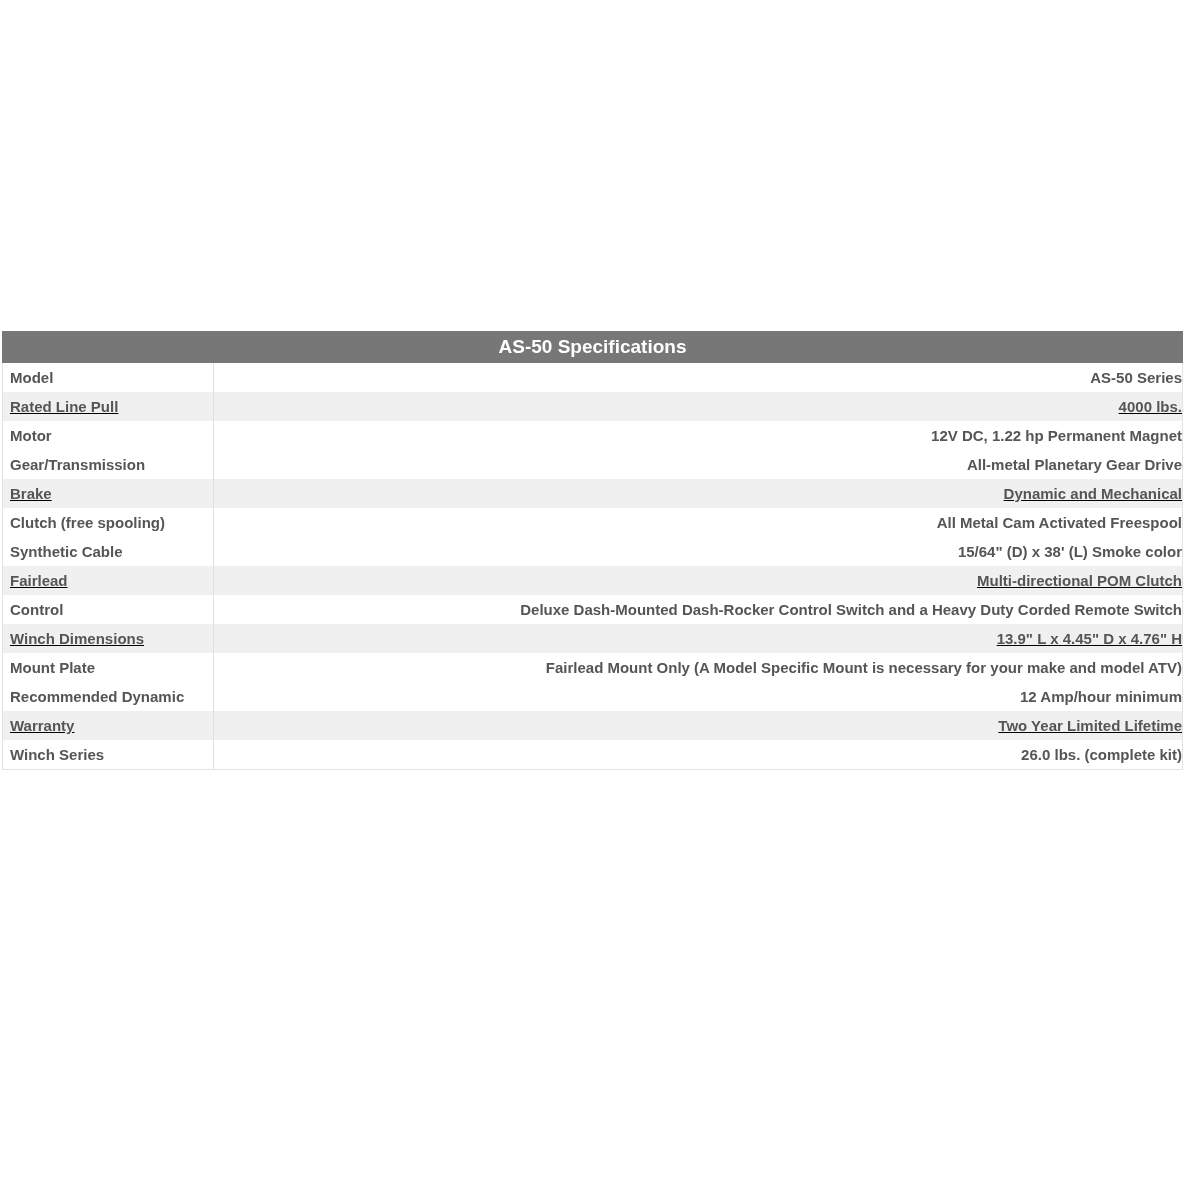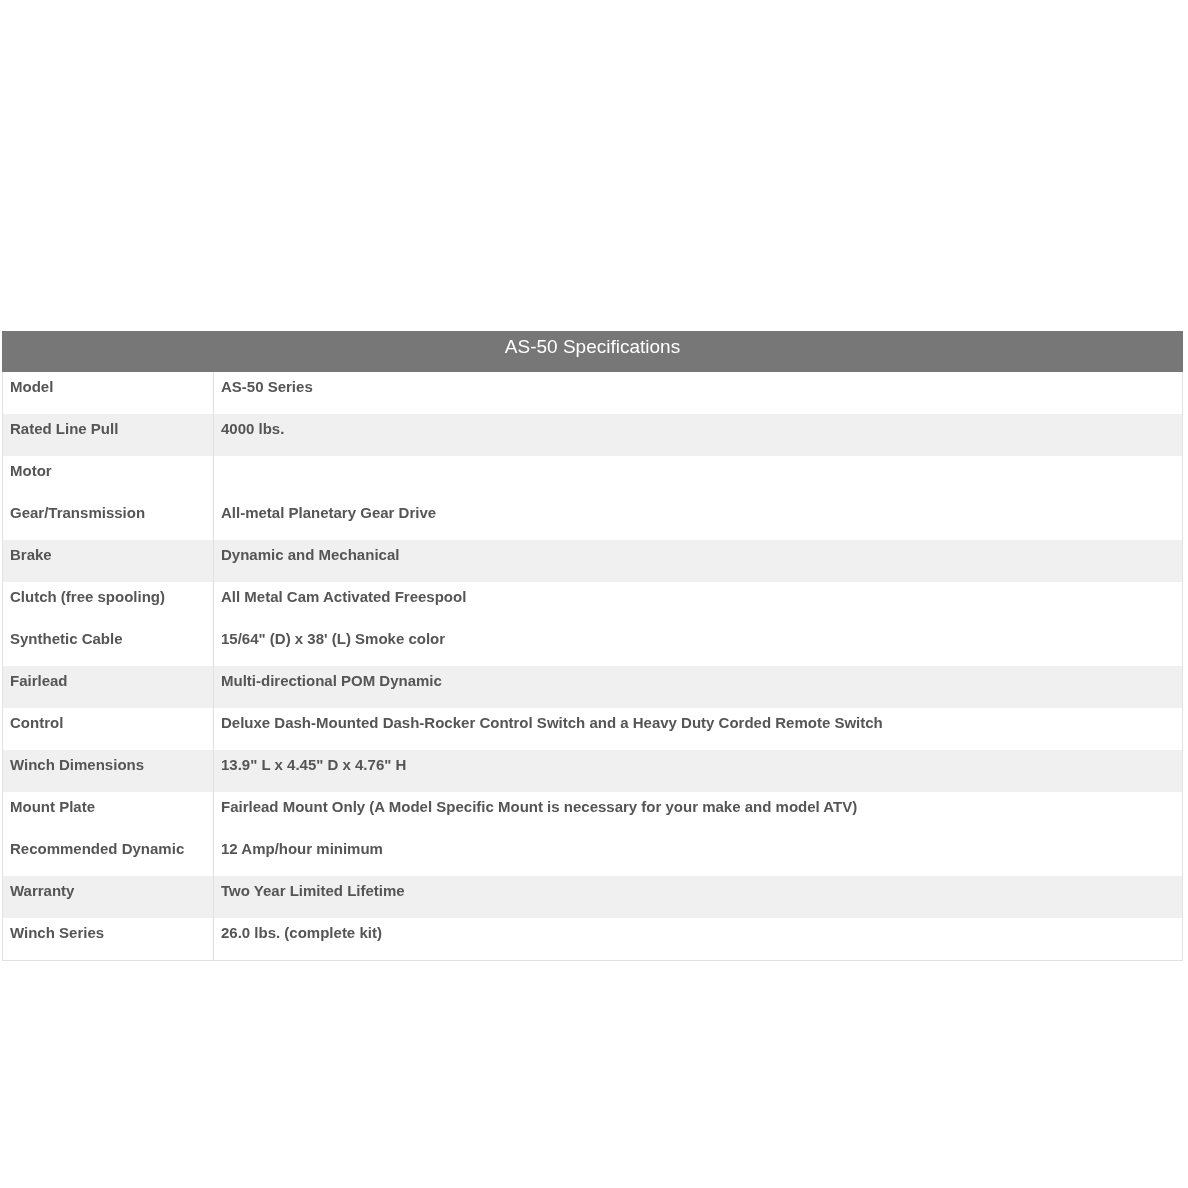--- a/index.html
+++ b/index.html
@@ -20,89 +20,91 @@
     height: 1188px;
     background: var(--page-bg);
     font-family: "Liberation Sans", sans-serif;
   }
   .spec-table {
     margin: 331px 5px 0 2px;
     border: 1px solid var(--border);
     border-top: none;
   }
   .spec-header {
-    height: 41px;
+    height: 32px;
     line-height: 31px;
     background: var(--header-bg);
     color: var(--header-text);
     font-size: 19px;
-    font-weight: normal;
+    font-weight: bold;
     text-align: center;
     margin: 0 -1px; 
   }
   .row {
     display: flex;
-    height: 42px;
+    height: 29px;
     line-height: 29px;
     background: var(--row-bg);
   }
-  .row.alt { background: var(--row-alt-bg); }
+  .row.alt { background: var(--row-alt-bg); text-decoration: underline; }
   .cell {
     font-size: 15px;
     font-weight: bold;
     color: var(--text);
     white-space: nowrap;
     overflow: hidden;
   }
   .cell.label {
     flex: 0 0 211px;
     padding-left: 7px;
     border-right: 1px solid var(--divider);
   }
   .cell.value {
     flex: 1 1 auto;
     padding-left: 7px;
+    text-align: right;
   }
 </style>
 </head>
 <body>
 
 <div class="spec-table">
   <div class="spec-header">AS-50 Specifications</div>
   <div>
       <div class="row">
         <div class="cell label">Model</div>
         <div class="cell value">AS-50 Series</div>
       </div>
       <div class="row alt">
         <div class="cell label">Rated Line Pull</div>
         <div class="cell value">4000 lbs.</div>
       </div>
       <div class="row">
         <div class="cell label">Motor</div>
+        <div class="cell value">12V DC, 1.22 hp Permanent Magnet</div>
       </div>
       <div class="row">
         <div class="cell label">Gear/Transmission</div>
         <div class="cell value">All-metal Planetary Gear Drive</div>
       </div>
       <div class="row alt">
         <div class="cell label">Brake</div>
         <div class="cell value">Dynamic and Mechanical</div>
       </div>
       <div class="row">
         <div class="cell label">Clutch (free spooling)</div>
         <div class="cell value">All Metal Cam Activated Freespool</div>
       </div>
       <div class="row">
         <div class="cell label">Synthetic Cable</div>
         <div class="cell value">15/64" (D) x 38' (L) Smoke color</div>
       </div>
       <div class="row alt">
         <div class="cell label">Fairlead</div>
-        <div class="cell value">Multi-directional POM Dynamic</div>
+        <div class="cell value">Multi-directional POM Clutch</div>
       </div>
       <div class="row">
         <div class="cell label">Control</div>
         <div class="cell value">Deluxe Dash-Mounted Dash-Rocker Control Switch and a Heavy Duty Corded Remote Switch</div>
       </div>
       <div class="row alt">
         <div class="cell label">Winch Dimensions</div>
         <div class="cell value">13.9" L x 4.45" D x 4.76" H</div>
       </div>
       <div class="row">

